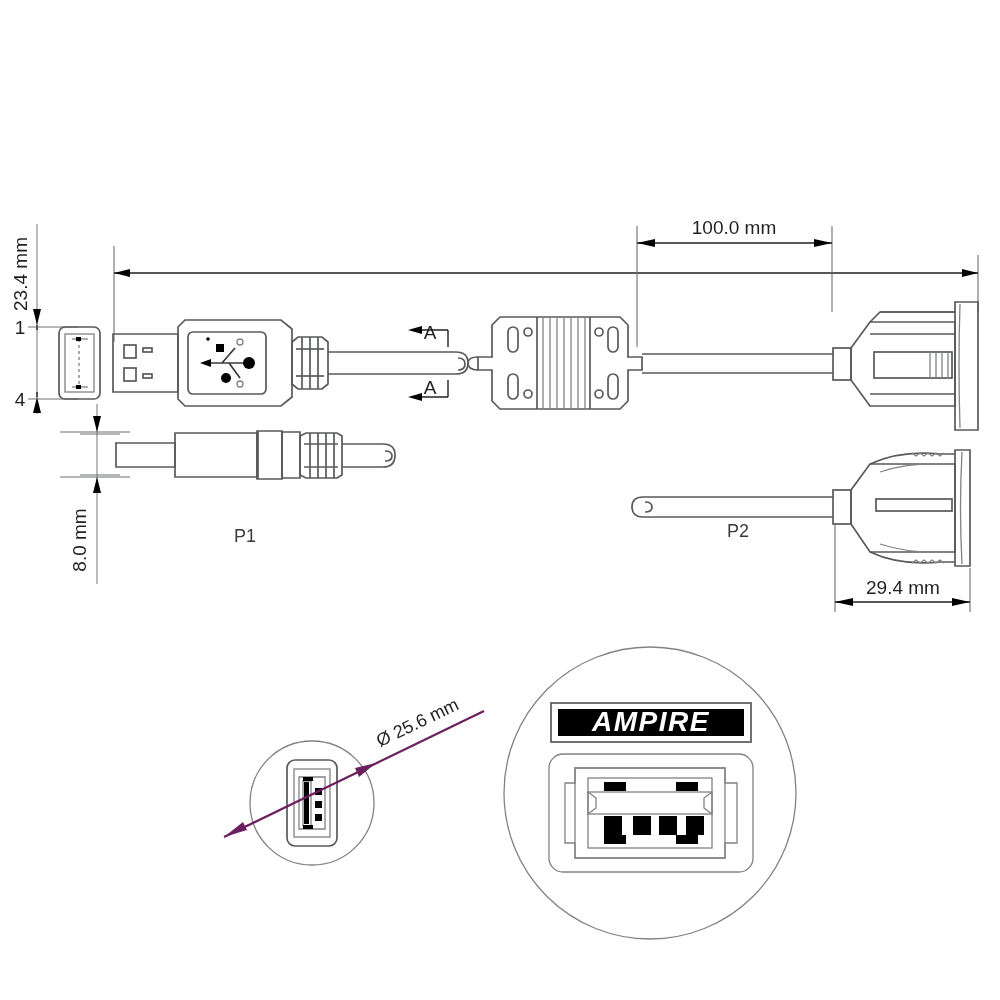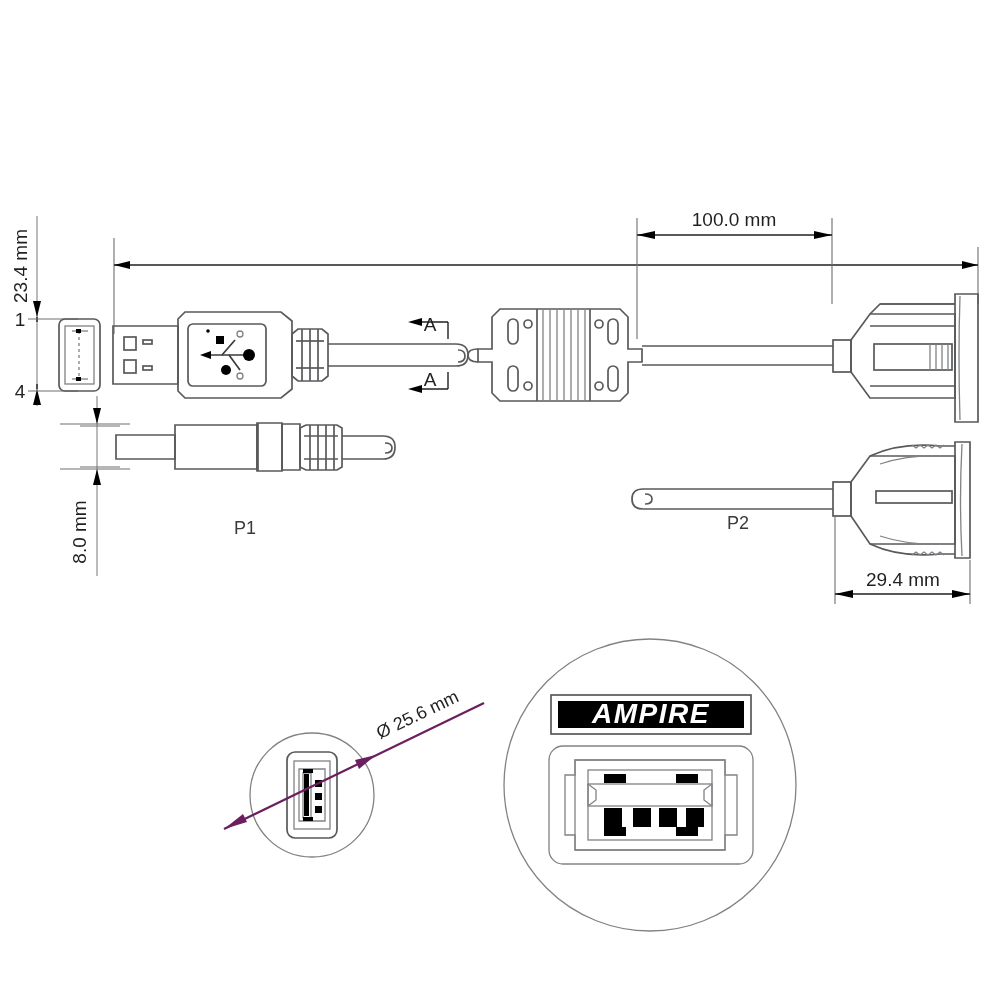--- a/index.html
+++ b/index.html
@@ -9,21 +9,21 @@
   }
   body {
     width: 1000px;
     height: 1000px;
     position: relative;
     font-family: "Liberation Sans", sans-serif;
     overflow: hidden;
   }
   #sheet {
     position: absolute;
-    left: 0; top: 4px;
+    left: 0; top: 12px;
     width: 1000px;
     height: 820px;
   }
   .dimtext {
     font-family: "Liberation Sans", sans-serif;
     font-size: 19px;
     fill: #231f20;
   }
   .dimtext-sm {
     font-family: "Liberation Sans", sans-serif;

